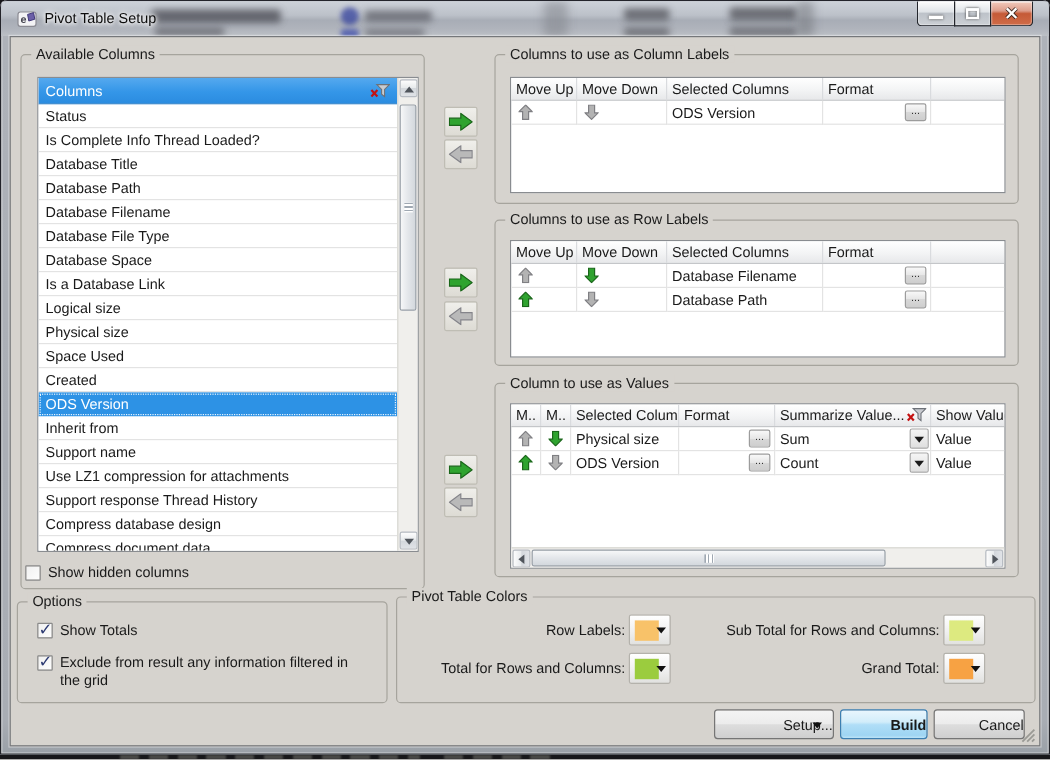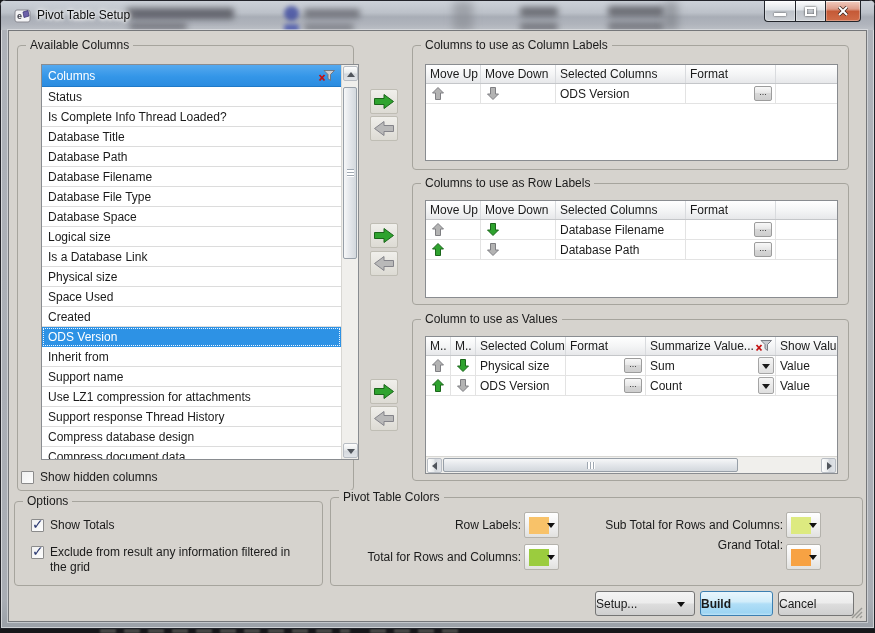--- a/index.html
+++ b/index.html
@@ -31,21 +31,21 @@
   .glyph-max { width:11px; height:9px; border:2px solid #fff; box-shadow:0 0 2px #333, inset 0 0 2px #333; }
 
   .client { position:absolute; left:8px; right:8px; top:30px; bottom:7px; background:#d6d3ce;
          border:1px solid #75777a; box-shadow:0 0 0 1px rgba(255,255,255,.4); }
 
   
   .grp { position:absolute; border:1px solid #a6a49d; border-radius:4px; }
   .glabel { position:absolute; top:-8px; left:8px; background:#d6d3ce; padding:0 4px; white-space:nowrap; }
 
   
-  .listbox { position:absolute; background:#fff; border:1px solid #898c90; overflow:hidden;margin-left:10px; }
+  .listbox { position:absolute; background:#fff; border:1px solid #898c90; overflow:hidden; }
   .lheader { position:absolute; left:0; top:0; right:17px; height:22px; color:#fff; padding:4px 0 0 6px;
          background:linear-gradient(180deg,#55a9ef 0%,#3496e8 55%,#2b8ce0 100%); border-bottom:1px solid #1f79c8; }
   .lbody { position:absolute; left:0; top:22px; right:17px; bottom:0; overflow:hidden; }
   .lrow { height:20px; border-bottom:1px solid #dcdcdc; padding:3px 0 12px 6px; white-space:nowrap; overflow:hidden; background:#fff; }
   .lrow.selected { background:#2d92e5; color:#fff; border-bottom-color:#2d92e5; outline:1px dotted #eaf5ff; outline-offset:-2px; }
 
   
   .vscroll { position:absolute; top:0; right:0; bottom:0; width:17px; background:#f0efec; border-left:1px solid #d8d7d3; }
   .hscroll { position:absolute; left:0; right:0; bottom:0; height:17px; background:#f0efec; border-top:1px solid #d8d7d3; }
   .sbtn { position:absolute; width:15px; height:15px; background:linear-gradient(180deg,#fdfdfd,#e7eaec 48%,#d3d7dc 52%,#e0e3e7);
@@ -87,21 +87,21 @@
   .cb.checked::after { content:"✓"; position:absolute; left:0px; top:-4px; font-size:14px; font-weight:bold; color:#2c3a72; }
 
   
   .swatch { position:absolute; width:35px; height:26px; background:linear-gradient(180deg,#ffffff,#f0f0f0 55%,#e1e1df);
         border:1px solid #b4b2ac; border-radius:2px; }
   .swatch .sq { position:absolute; left:4px; top:4px; width:20px; height:17px; }
   .swatch::after { content:""; position:absolute; right:3px; top:10px; border:4px solid transparent; border-top:5px solid #111; }
   .clabel { position:absolute; text-align:right; white-space:nowrap; }
 
   
-  .btn { position:absolute; height:25px; padding-top:5px; text-align:left; border:1px solid #757575; border-radius:3px;
+  .btn { position:absolute; height:25px; padding-top:5px; text-align:right; border:1px solid #757575; border-radius:3px;
         background:linear-gradient(180deg,#f4f4f4,#ececec 48%,#dddddd 52%,#cfcfcf); }
   .btn.default { border-color:#3c7fb1; font-weight:bold;
         background:linear-gradient(180deg,#e9f6fd,#d2edfa 42%,#b0def7 52%,#9ed5f3 90%,#bce3f7); }
   .setup-arrow { position:absolute; right:9px; top:10px; border:4px solid transparent; border-top:5px solid #111; }
 </style>
 </head>
 <body>
 
 <div class="screen">
   <div class="deskrow" style="left:100px; bottom:0; width:250px;"></div>
@@ -164,22 +164,22 @@
             </svg>
           </div>
           <div class="lbody">
             <div class="lrow">Status</div>
             <div class="lrow">Is Complete Info Thread Loaded?</div>
             <div class="lrow">Database Title</div>
             <div class="lrow">Database Path</div>
             <div class="lrow">Database Filename</div>
             <div class="lrow">Database File Type</div>
             <div class="lrow">Database Space</div>
+            <div class="lrow">Is a Database Link</div>
             <div class="lrow">Logical size</div>
-            <div class="lrow">Is a Database Link</div>
             <div class="lrow">Physical size</div>
             <div class="lrow">Space Used</div>
             <div class="lrow">Created</div>
             <div class="lrow selected">ODS Version</div>
             <div class="lrow">Inherit from</div>
             <div class="lrow">Support name</div>
             <div class="lrow">Use LZ1 compression for attachments</div>
             <div class="lrow">Support response Thread History</div>
             <div class="lrow">Compress database design</div>
             <div class="lrow">Compress document data</div>
@@ -399,21 +399,21 @@
           <div class="sq" style="background: rgb(248, 194, 105);"></div>
         </div>
         <div class="clabel" style="left:250px;top:20px;width:202px;">Sub Total for Rows and Columns:</div>
         <div class="swatch" style="left:455px;top:14px;">
           <div class="sq" style="background: rgb(221, 234, 128);"></div>
         </div>
         <div class="clabel" style="left:10px;top:52px;width:180px;">Total for Rows and Columns:</div>
         <div class="swatch" style="left:193px;top:46px;">
           <div class="sq" style="background: rgb(155, 204, 62);"></div>
         </div>
-        <div class="clabel" style="left:250px;top:40px;width:202px;">Grand Total:</div>
+        <div class="clabel" style="left:250px;top:52px;width:202px;">Grand Total:</div>
         <div class="swatch" style="left:455px;top:46px;">
           <div class="sq" style="background: rgb(247, 162, 67);"></div>
         </div>
       </div>
 
       <div class="btn" style="left:586px;top:560px;width:100px;">
         <span>Setup...</span>
         <div class="setup-arrow"></div>
       </div>
       <div class="btn default" style="left:691px;top:560px;width:73px;">

